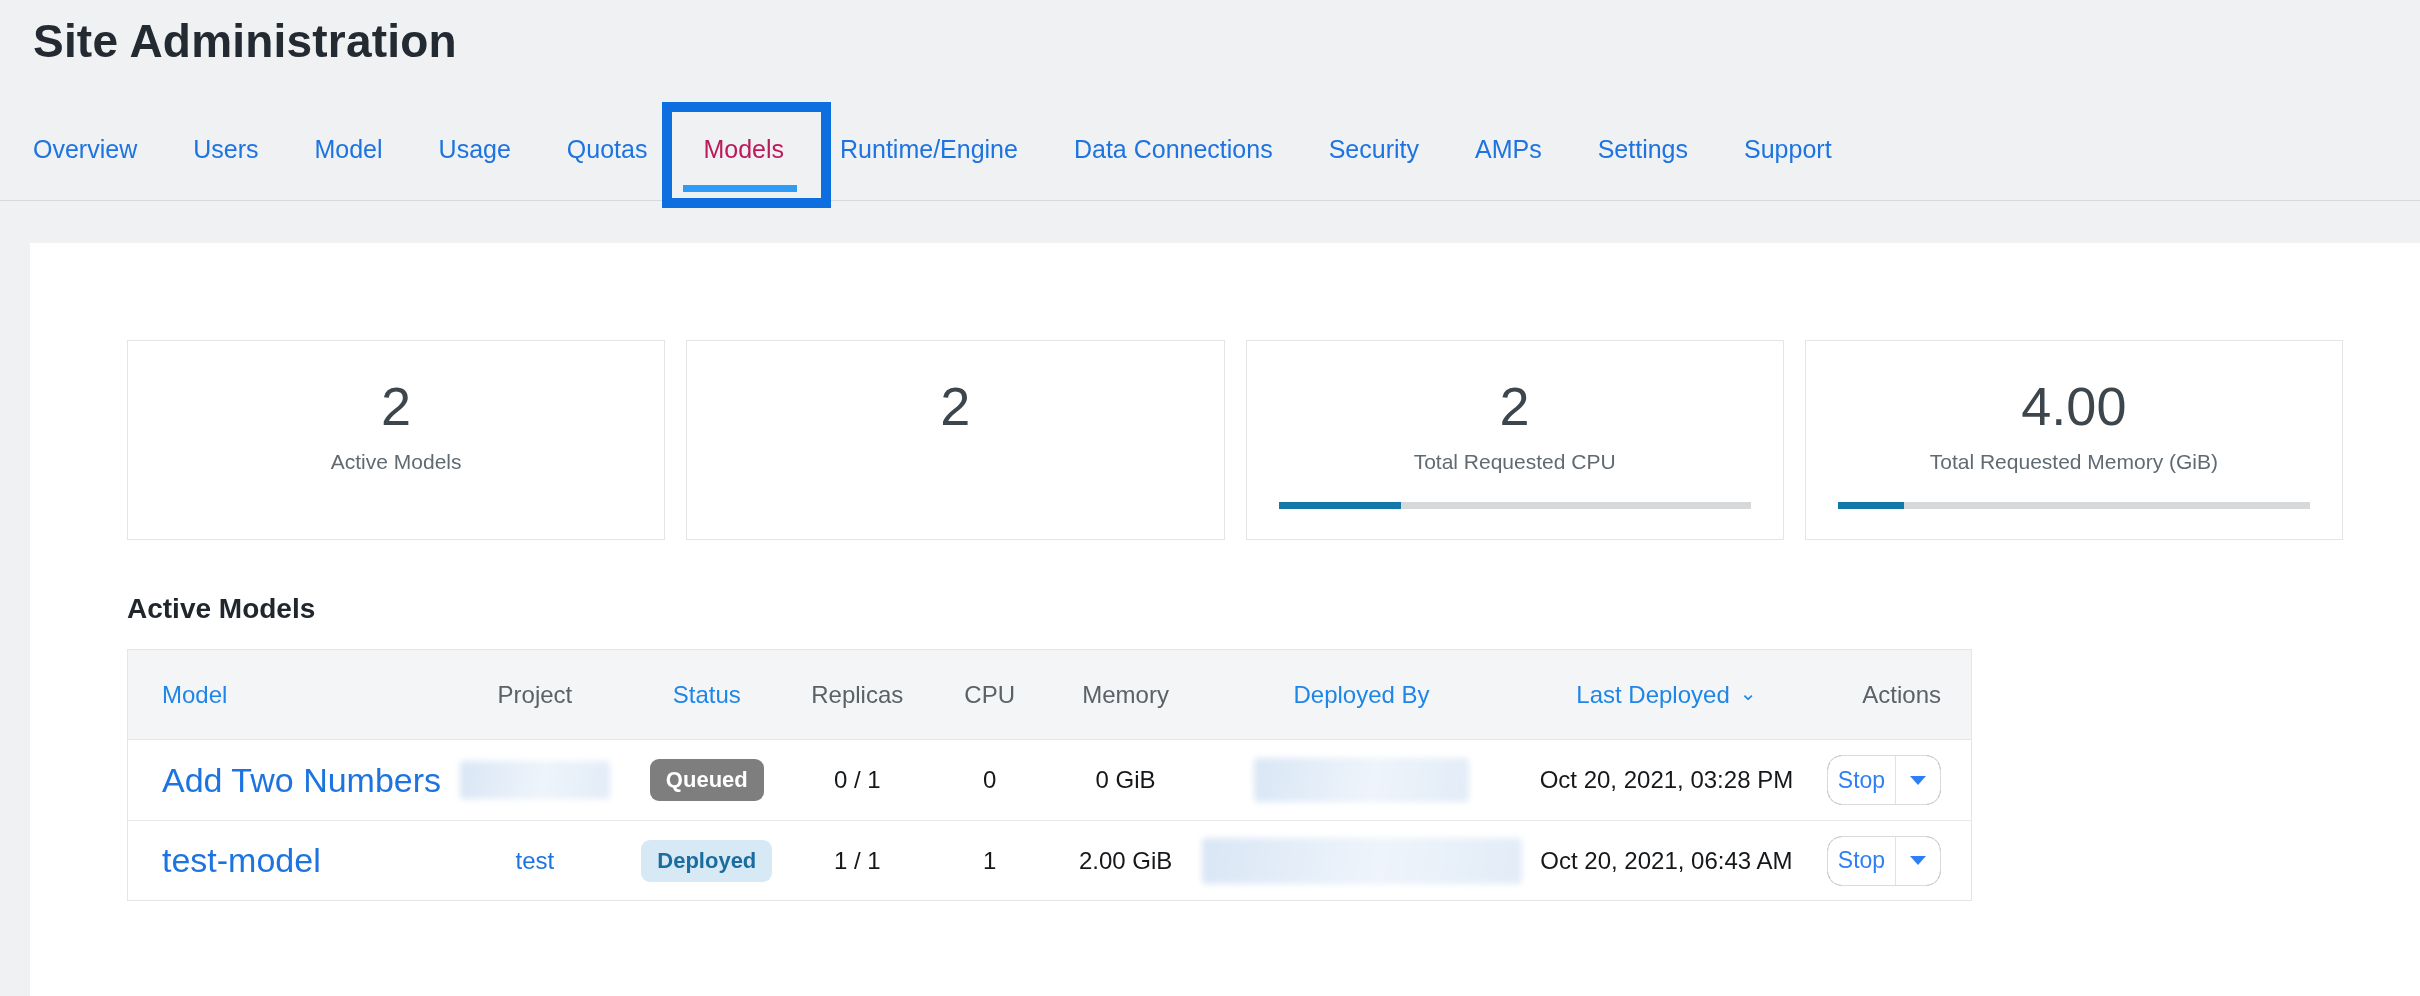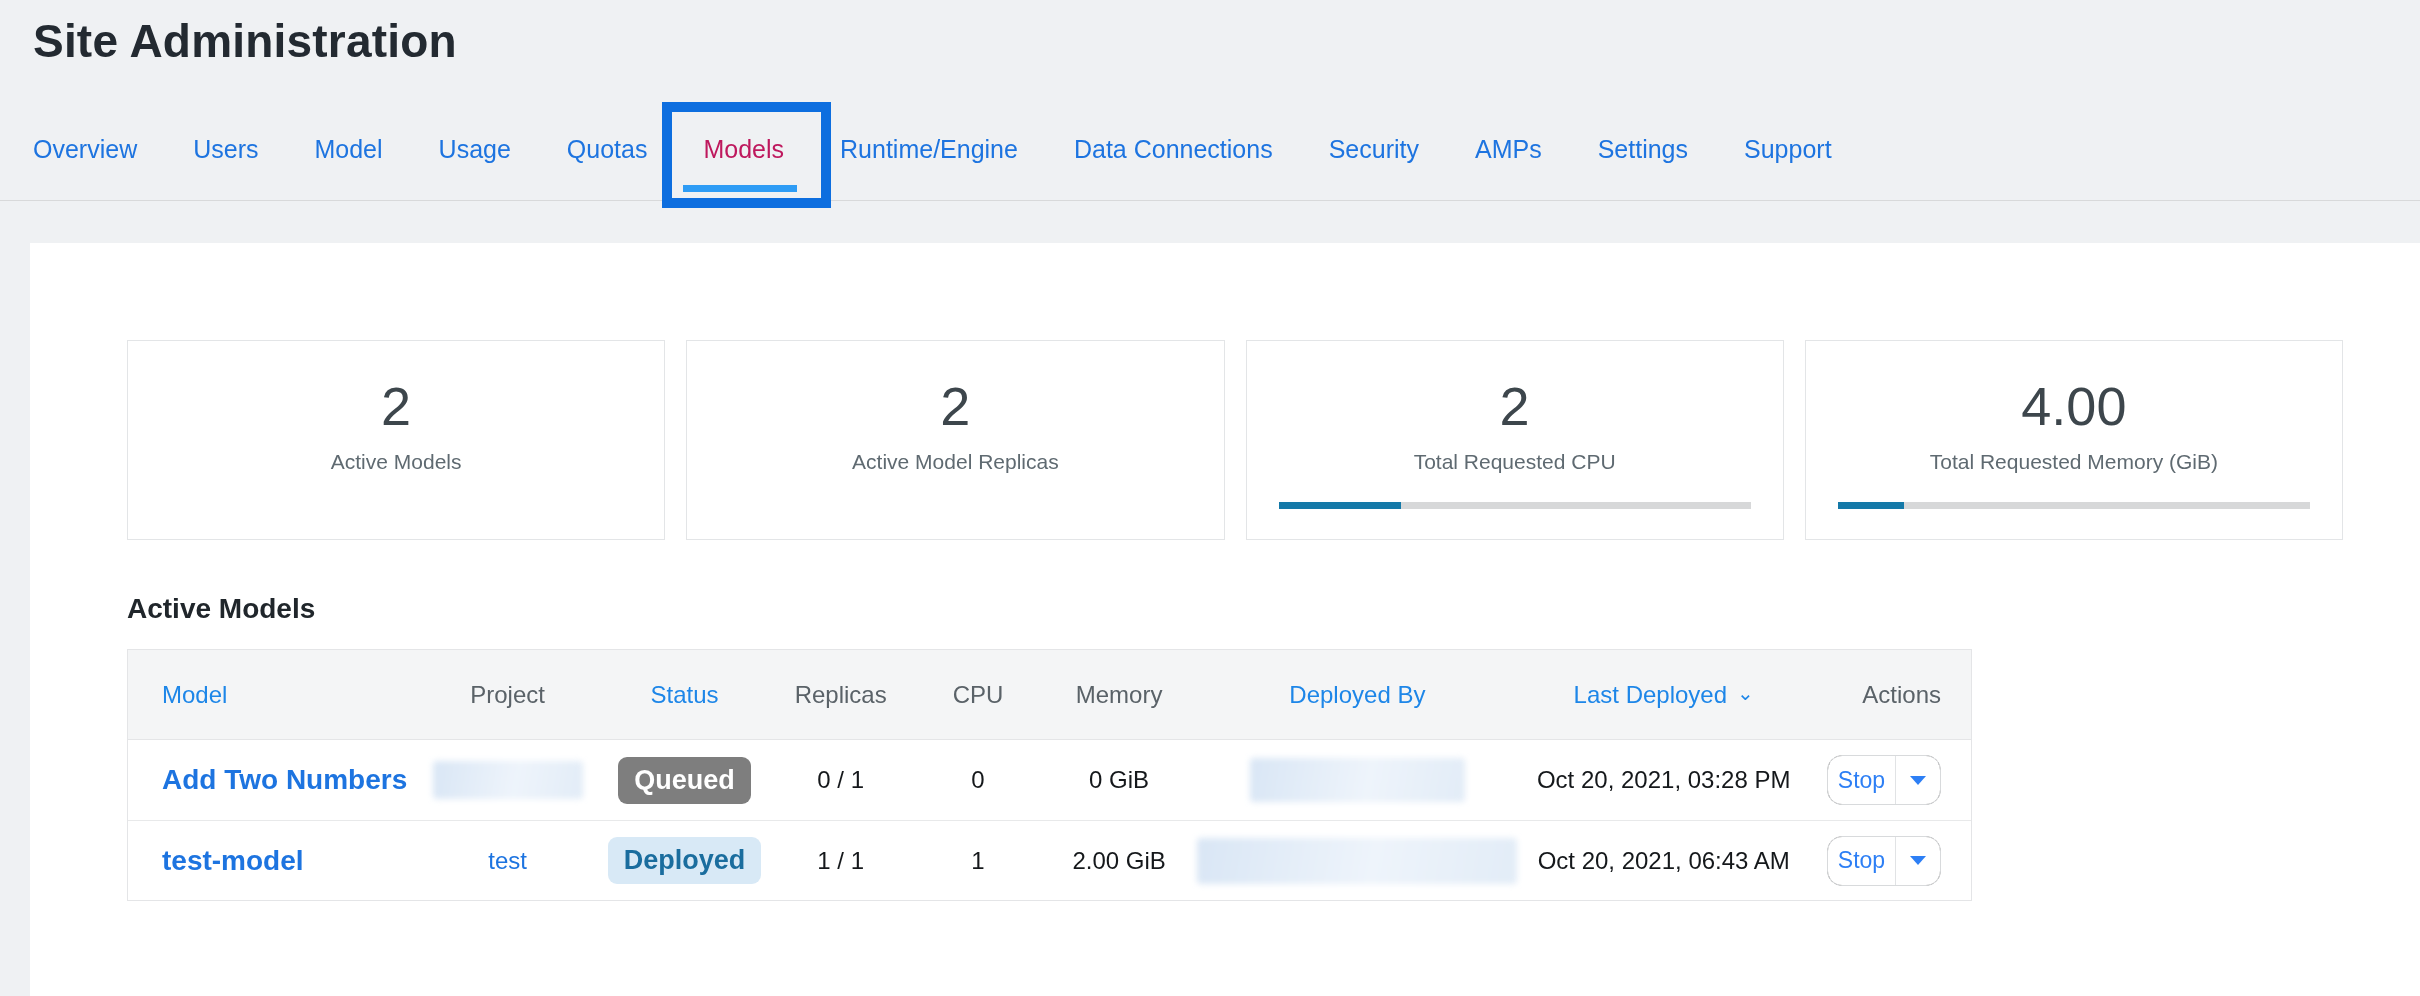--- a/index.html
+++ b/index.html
@@ -56,26 +56,26 @@
   table.models th {
     background:#f4f5f6; height:90px; font-weight:400; color:#5a6268;
     text-align:center; border-bottom:1px solid #e4e5e7; white-space:nowrap;
   }
   table.models th.sortable { color:#1d86e8; cursor:pointer; }
   table.models th.c-left, table.models td.c-left { text-align:left; padding-left:34px; }
   table.models th.c-right, table.models td.c-right { text-align:right; padding-right:30px; }
   table.models td { height:80px; text-align:center; color:#15181b; white-space:nowrap; }
   table.models tbody tr + tr td { border-top:1px solid #e8e9ea; }
   a.blue-link { color:#1d74e0; text-decoration:none; cursor:pointer; }
-  td .model-link { font-size:28px;font-weight:bold; }
+  td .model-link { font-size:34px; }
   .sort-caret { display:inline-block; margin-left:10px; color:#1d86e8; font-size:20px; transform:translateY(-3px); }
   
   .badge {
     display:inline-block; padding:10px 16px; border-radius:9px;
-    font-size:27px; font-weight:700; line-height:1;
+    font-size:22px; font-weight:700; line-height:1;
   }
   .badge.queued { background:#7e7e7e; color:#ffffff; }
   .badge.deployed { background:#d8e9f6; color:#1a6d9e; }
   
   .redacted {
     display:inline-block; height:40px; border-radius:4px; vertical-align:middle;
     background:linear-gradient(100deg,#d9e6f5 0%,#eef4fb 55%,#e2ecf7 100%);
     filter:blur(3px);
   }
   .redacted.r-sm { width:150px; height:38px; }
@@ -125,21 +125,20 @@
 
 <main class="panel">
 
   <section class="cards">
     <div class="card">
       <div class="card-value">2</div>
       <div class="card-label">Active Models</div>
     </div>
     <div class="card">
       <div class="card-value">2</div>
-      <div class="card-label">Active Model Replicas</div>
     </div>
     <div class="card">
       <div class="card-value">2</div>
       <div class="card-label">Total Requested CPU</div>
       <div class="progress">
         <div class="progress-fill" style="width: 26%;"></div>
       </div>
     </div>
     <div class="card">
       <div class="card-value">4.00</div>

